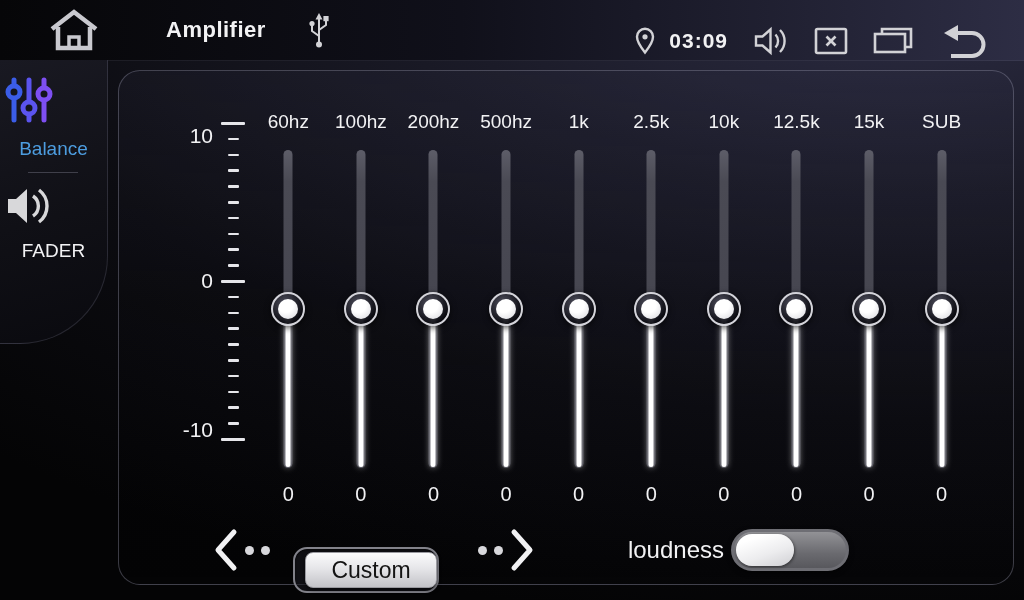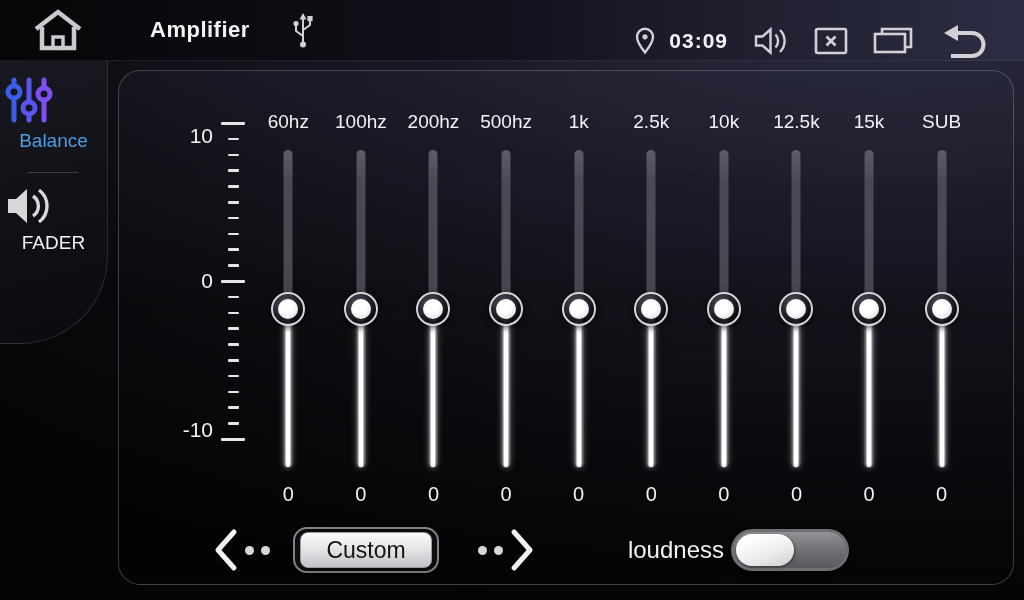--- a/index.html
+++ b/index.html
@@ -9,37 +9,37 @@
     color:#f2f2f4;
     background:
       radial-gradient(130% 110% at 88% -5%, #2e2e46 0%, #1b1b28 34%, #0c0c11 68%, #040405 100%);
   }
   
   .statusbar{
     position:absolute;left:0;top:0;width:1024px;height:60px;
     background:linear-gradient(90deg,#060608 0%,#10101a 45%,#2d2d44 100%);
     border-bottom:1px solid rgba(90,90,110,.25);
   }
-  .sb-abs{position:absolute;display:flex;align-items:center;justify-content:center;}
+  .sb-abs{position:absolute;display:flex;align-items:center;justify-content:center;margin-left:16px;}
   .home-btn{left:30px;top:8px;width:56px;height:44px;cursor:pointer;}
   .app-title{left:150px;top:0;height:60px;font-size:22px;font-weight:bold;letter-spacing:.5px;}
   .usb-ind{left:290px;top:11px;width:26px;height:38px;}
   .sb-right{position:absolute;right:36px;top:0;height:60px;display:flex;align-items:center;gap:25px;margin-top:11px;}
   .time{font-size:21px;font-weight:bold;letter-spacing:1px;margin-left:-12px;}
   .sb-icon{display:flex;align-items:center;justify-content:center;cursor:pointer;}
   
   .sidebar{
     position:absolute;left:0;top:60px;width:107px;height:283px;
     background:linear-gradient(165deg,#191922 0%,#101016 55%,#0a0a0f 100%);
     border-right:1px solid rgba(140,140,165,.22);
     border-bottom:1px solid rgba(140,140,165,.22);
     border-bottom-right-radius:88px;
   }
   .side-item{position:absolute;width:100%;text-align:center;cursor:pointer;}
-  .side-item .lbl{display:block;font-size:19px;margin-top:2px;}
+  .side-item .lbl{display:block;font-size:19px;margin-top:10px;}
   .side-item.active .lbl{color:var(--balance-text,#4d9de0);}
   .side-divider{position:absolute;top:112px;left:28px;width:50px;height:1px;background:rgba(170,170,190,.3);}
   
   .panel{
     position:absolute;left:118px;top:70px;width:896px;height:515px;
     border:1.5px solid rgba(150,150,170,.38);
     border-radius:22px;
     background:linear-gradient(180deg,rgba(52,52,74,.18) 0%,rgba(20,20,28,.08) 45%,rgba(0,0,0,0) 100%);
     box-sizing:border-box;
   }
@@ -76,24 +76,24 @@
     background:radial-gradient(circle at 38% 30%, #ffffff 40%, #d6d6dc 100%);
   }
   .band-value{position:absolute;top:372px;left:0;width:100%;text-align:center;font-size:20px;line-height:28px;}
   
   .ctl{position:absolute;display:flex;align-items:center;}
   .preset-prev{left:95px;top:456px;height:46px;gap:7px;cursor:pointer;}
   .preset-next{left:359px;top:456px;height:46px;gap:7px;cursor:pointer;}
   .dot{width:9px;height:9px;border-radius:50%;background:#d8d8dc;}
   .dots{display:flex;gap:7px;}
   .preset-frame{
-    left:174px;top:456px;width:146px;height:46px;box-sizing:border-box;
+    left:174px;top:476px;width:146px;height:46px;box-sizing:border-box;
     border:2px solid #82828a;border-radius:14px;
     background:rgba(28,28,34,.55);
-    align-items:center;justify-content:center;cursor:pointer;
+    align-items:center;justify-content:flex-end;cursor:pointer;
     box-shadow:inset 0 1px 2px rgba(0,0,0,.6);
   }
   .preset-btn{
     width:130px;height:34px;border-radius:8px;border:1px solid #9a9aa0;
     background:linear-gradient(180deg,#fbfbfc 0%,#e6e6e9 45%,#c3c3c8 100%);
     color:#141414;font-size:23px;display:flex;align-items:center;justify-content:center;
     box-shadow:0 2px 4px rgba(0,0,0,.55);
   }
   .loudness-label{left:495px;top:456px;height:46px;width:110px;justify-content:flex-end;font-size:24px;}
   .toggle{

